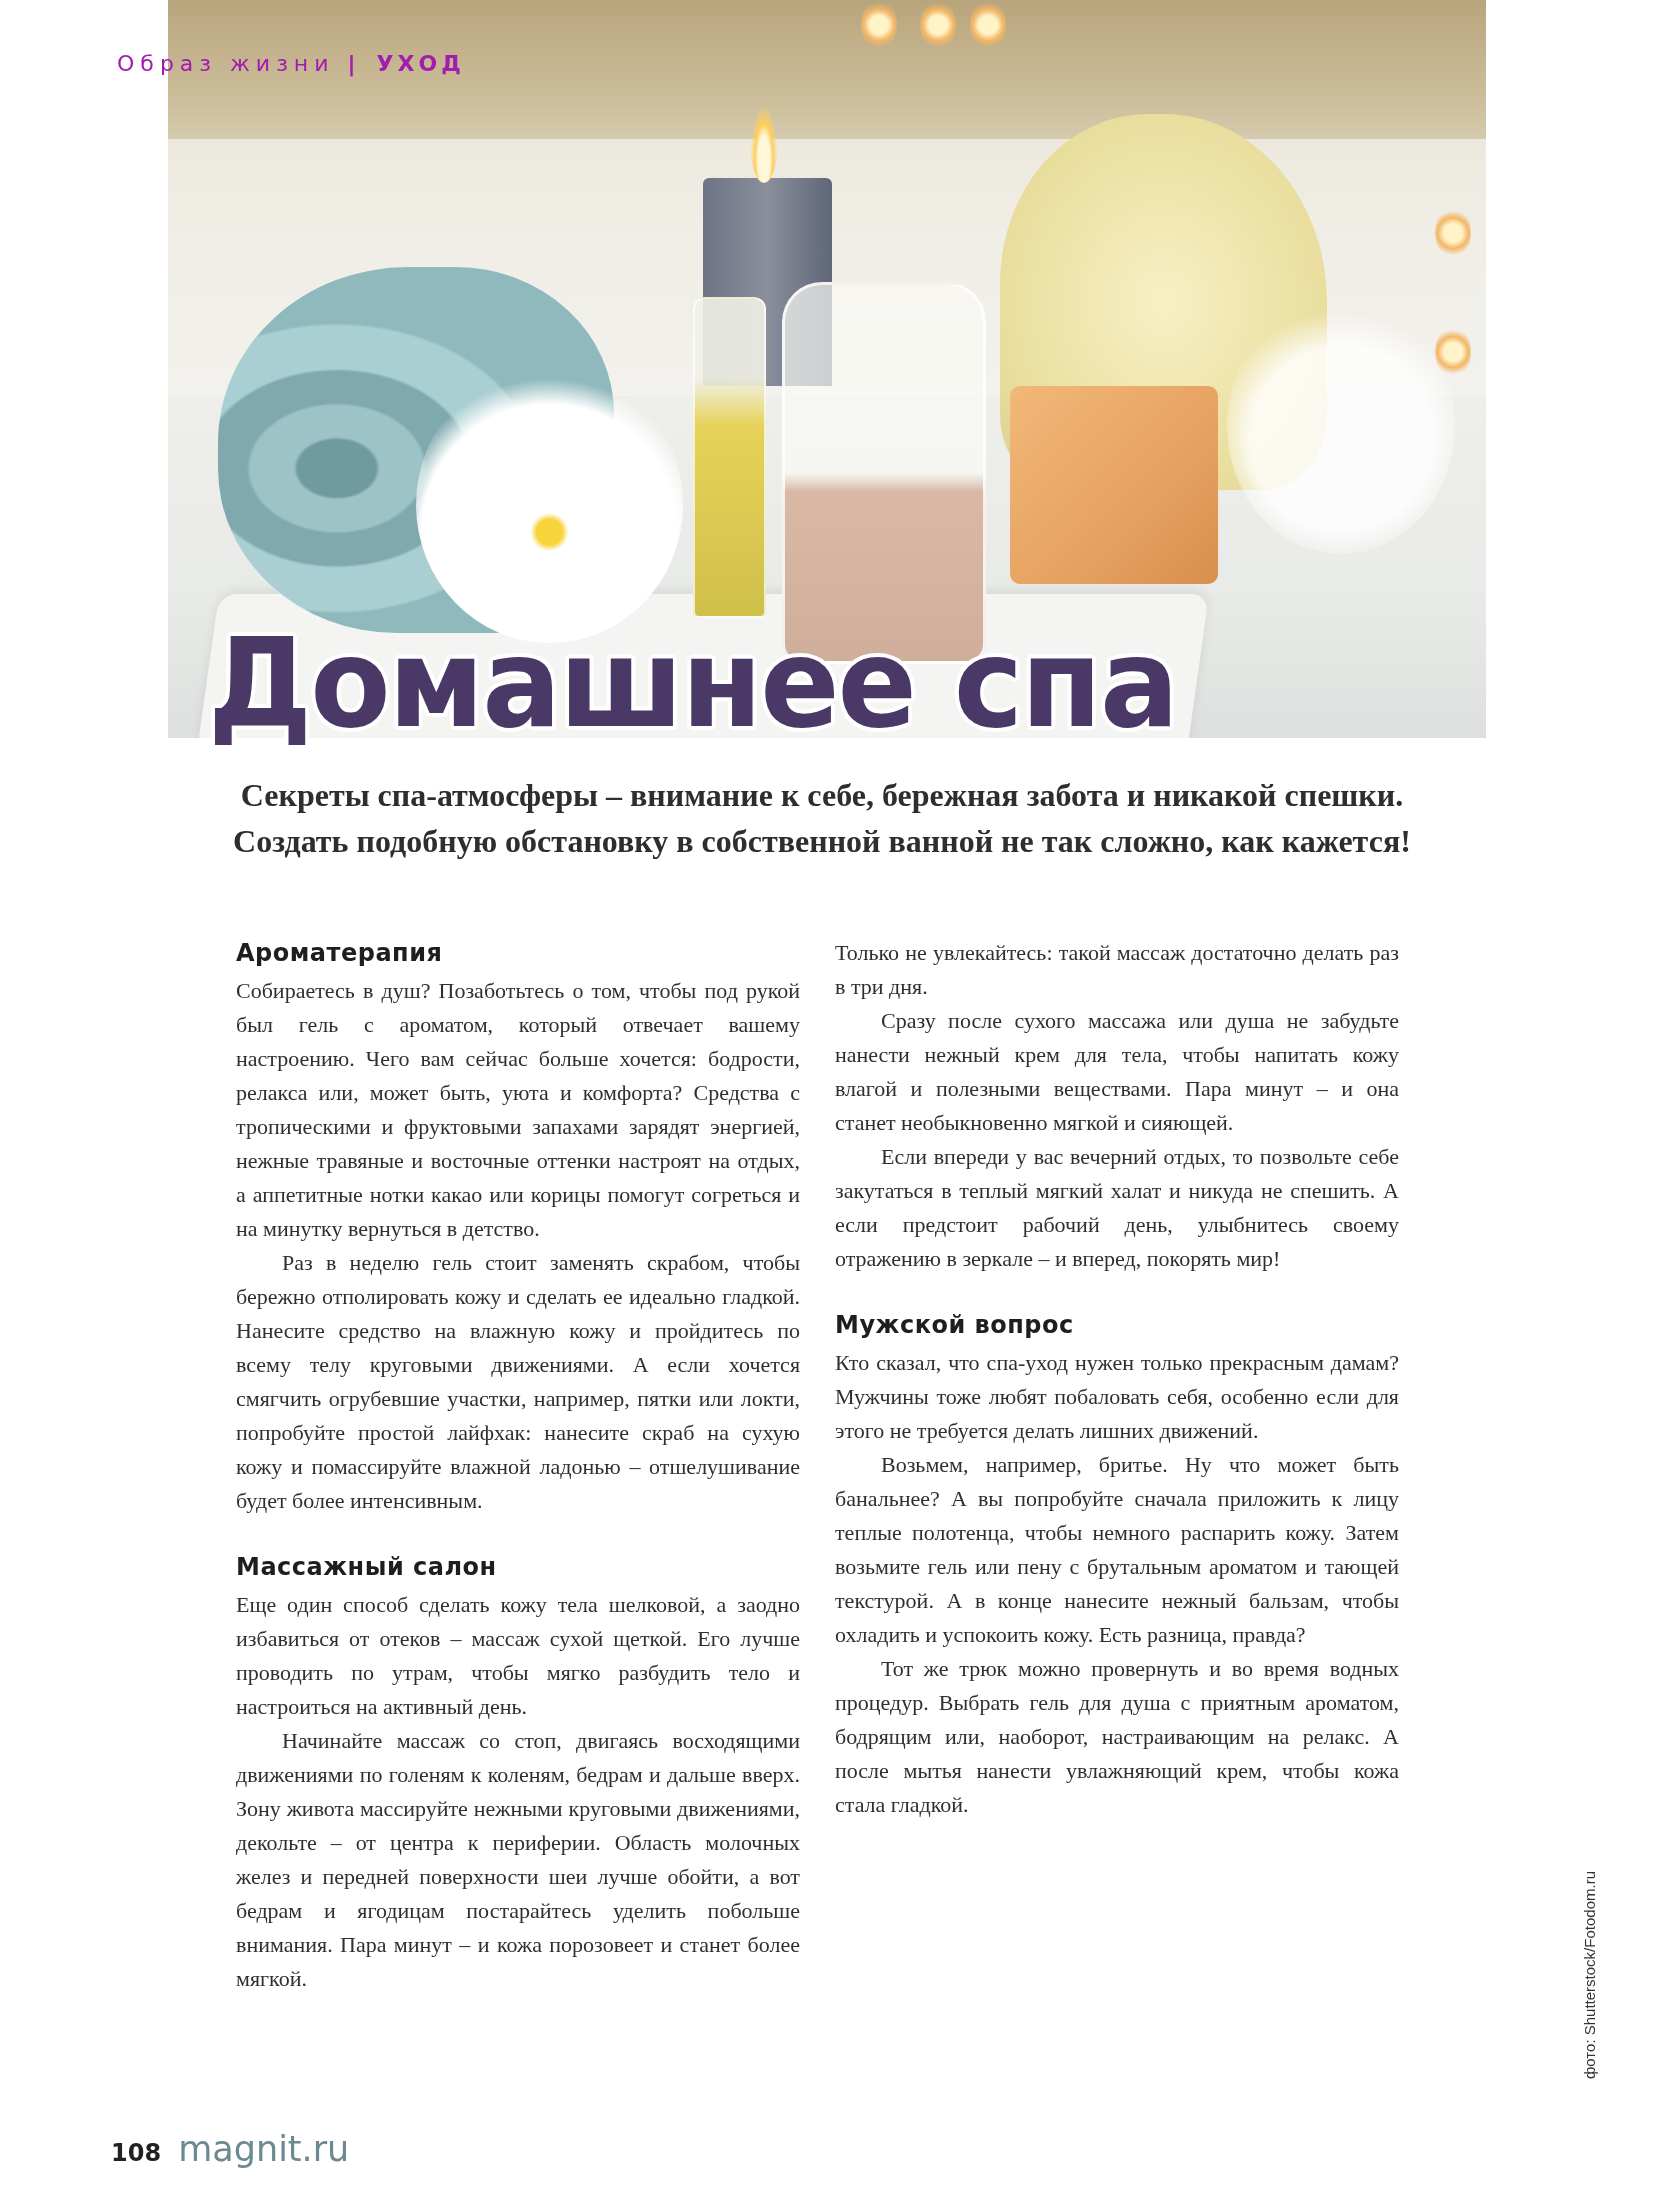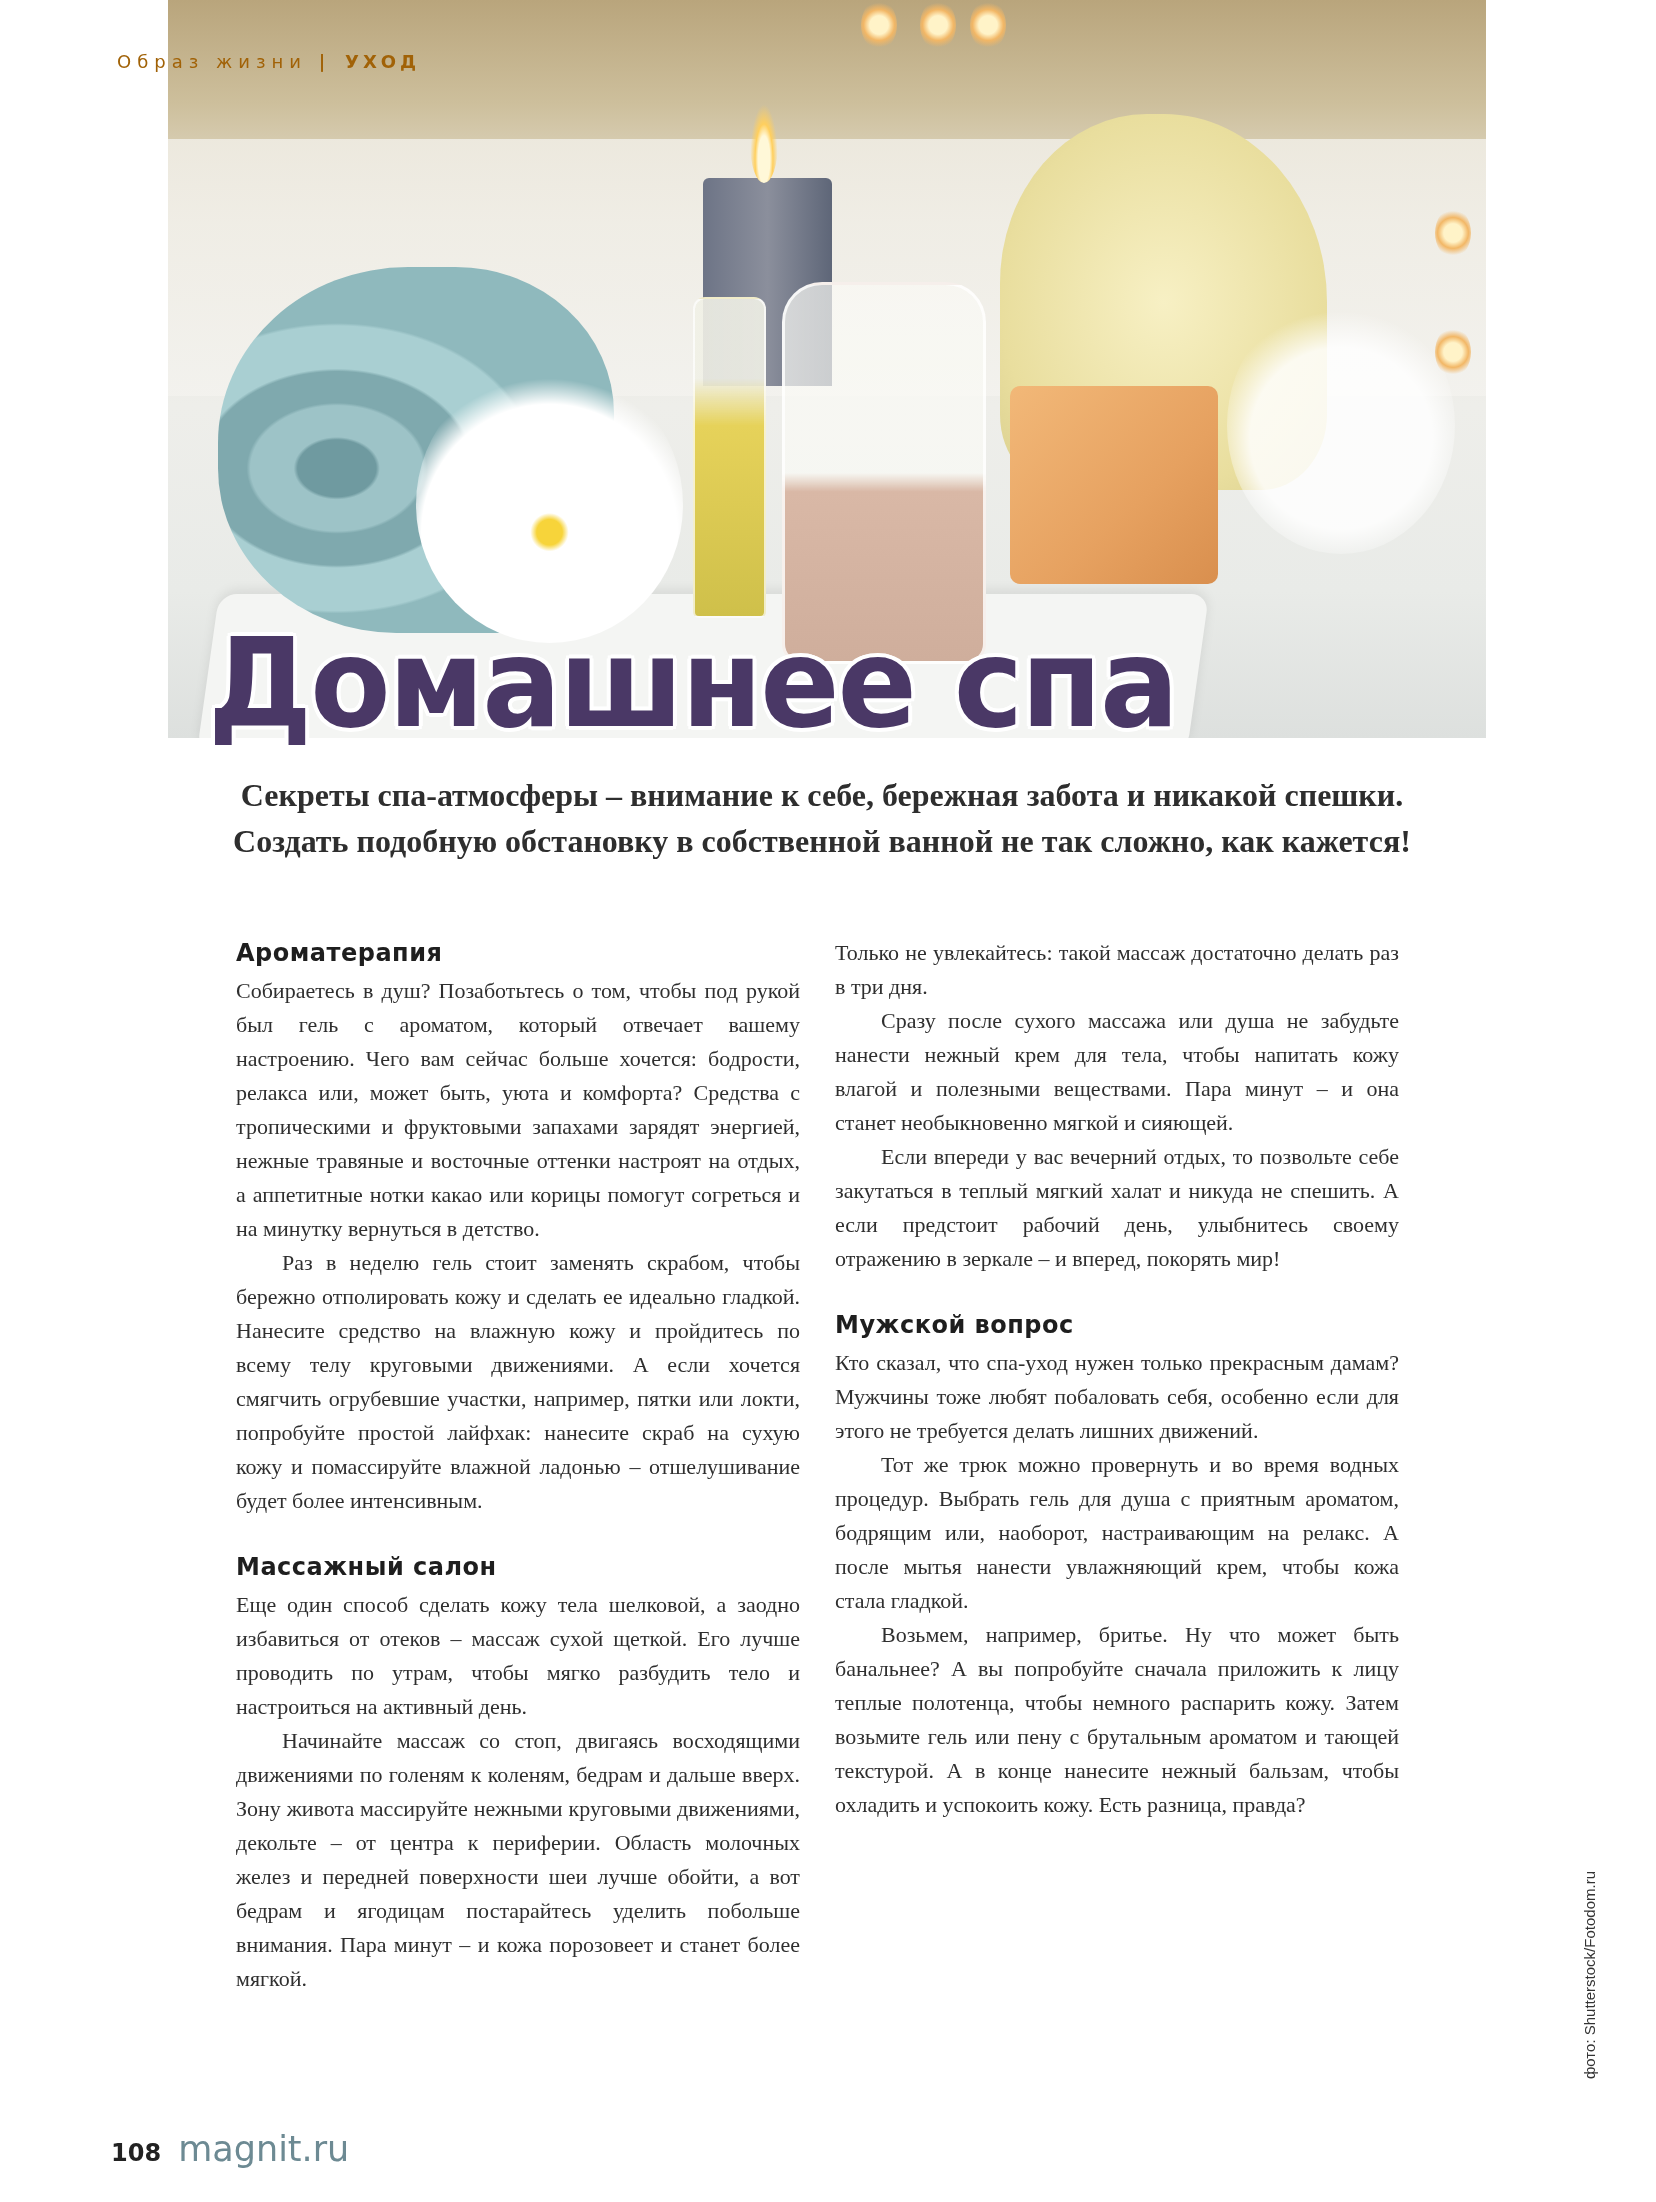--- a/index.html
+++ b/index.html
@@ -17,21 +17,21 @@
     .ph-flame { left:582px; top:104px; width:28px; height:79px; background:radial-gradient(ellipse at 50% 70%, #fff8d8 0 30%, #ffcf5e 45%, rgba(255,180,60,0) 70%); border-radius:50%; }
     .ph-glow { width:36px; height:50px; border-radius:50%; background:radial-gradient(circle,#fff3c8 0 30%, #f2b766 50%, rgba(240,180,100,0) 72%); }
     .ph-sponge { left:832px; top:114px; width:327px; height:376px; border-radius:45% 50% 20% 20%; background:radial-gradient(ellipse at 50% 50%, #f7f0c4, #e9de9e 70%, #d9ce8e); }
     .ph-bottle { left:525px; top:297px; width:69px; height:317px; background:linear-gradient(180deg, rgba(240,240,230,.9) 0 25%, #e6d25a 40%, #cfc04a 100%); border-radius:12px 12px 6px 6px; border:2px solid rgba(255,255,255,.7); }
     .ph-jar { left:614px; top:282px; width:198px; height:376px; background:linear-gradient(180deg, rgba(250,250,245,.7) 0 50%, #d9b8a6 55%, #cfae9c 100%); border-radius:40px 40px 20px 20px; border:3px solid rgba(255,255,255,.8); }
     .ph-soap { left:842px; top:386px; width:208px; height:198px; background:linear-gradient(135deg,#f2b878,#e6a160 60%,#d98f4e); border-radius:10px; }
     .ph-orchid { left:248px; top:366px; width:267px; height:277px; border-radius:50%; background:radial-gradient(circle at 50% 60%, #f7d43a 0 6%, #ffffff 9% 60%, rgba(255,255,255,0) 72%); }
     .ph-orchid2 { left:1059px; top:297px; width:228px; height:257px; border-radius:50%; background:radial-gradient(circle at 50% 55%, #ffffff 0 50%, rgba(255,255,255,0) 70%); opacity:.85; }
 
     
-    .section-tag { position:absolute; left:117px; top:51px; font-family:"DejaVu Sans", sans-serif; font-size:18px; letter-spacing:6px; color:#a16207; }
+    .section-tag { position:absolute; left:117px; top:51px; font-family:"DejaVu Sans", sans-serif; font-size:22px; letter-spacing:6px; color:#a21caf; }
     .section-tag .sep { font-weight:bold; letter-spacing:0; margin:0 8px 0 0; }
     .section-tag .strong { font-weight:bold; letter-spacing:4px; }
 
     
     .title { position:absolute; left:208px; top:614px; width:1277px; font-family:"DejaVu Sans", sans-serif; font-weight:bold;
       font-size:117px; line-height:139px; color:#4a3866; letter-spacing:-2px; white-space:nowrap;
       -webkit-text-stroke: 0; text-shadow: 0 0 0 #fff, 4px 0 0 #fff, -4px 0 0 #fff, 0 4px 0 #fff, 0 -4px 0 #fff, 3px 3px 0 #fff, -3px -3px 0 #fff, 3px -3px 0 #fff, -3px 3px 0 #fff; transform:scaleY(1.05); }
 
     
     .lead { position:absolute; left:228px; top:772px; width:1188px; text-align:center; font-family:"Liberation Serif", serif; font-weight:bold;
@@ -95,22 +95,22 @@
   <p class="ind">Начинайте массаж со стоп, двигаясь восходящими движениями по голеням к коленям, бедрам и дальше вверх. Зону живота массируйте нежными круговыми движениями, декольте – от центра к периферии. Область молочных желез и передней поверхности шеи лучше обойти, а вот бедрам и ягодицам постарайтесь уделить побольше внимания. Пара минут – и кожа порозовеет и станет более мягкой.</p>
 </div>
 
 <div class="col right">
   <p>Только не увлекайтесь: такой массаж достаточно делать раз в три дня.</p>
   <p class="ind">Сразу после сухого массажа или душа не забудьте нанести нежный крем для тела, чтобы напитать кожу влагой и полезными веществами. Пара минут – и она станет необыкновенно мягкой и сияющей.</p>
   <p class="ind">Если впереди у вас вечерний отдых, то позвольте себе закутаться в теплый мягкий халат и никуда не спешить. А если предстоит рабочий день, улыбнитесь своему отражению в зеркале – и вперед, покорять мир!</p>
   <div class="gap"></div>
   <h2>Мужской вопрос</h2>
   <p>Кто сказал, что спа-уход нужен только прекрасным дамам? Мужчины тоже любят побаловать себя, особенно если для этого не требуется делать лишних движений.</p>
+  <p class="ind">Возьмем, например, бритье. Ну что может быть банальнее? А вы попробуйте сначала приложить к лицу теплые полотенца, чтобы немного распарить кожу. Затем возьмите гель или пену с брутальным ароматом и тающей текстурой. А в конце нанесите нежный бальзам, чтобы охладить и успокоить кожу. Есть разница, правда?</p>
   <p class="ind">Тот же трюк можно провернуть и во время водных процедур. Выбрать гель для душа с приятным ароматом, бодрящим или, наоборот, настраивающим на релакс. А после мытья нанести увлажняющий крем, чтобы кожа стала гладкой.</p>
-  <p class="ind">Возьмем, например, бритье. Ну что может быть банальнее? А вы попробуйте сначала приложить к лицу теплые полотенца, чтобы немного распарить кожу. Затем возьмите гель или пену с брутальным ароматом и тающей текстурой. А в конце нанесите нежный бальзам, чтобы охладить и успокоить кожу. Есть разница, правда?</p>
 </div>
 
 <div class="credit">фото: Shutterstock/Fotodom.ru</div>
 
 <div class="footer">
   <span class="page">108</span>
   <span class="site">magnit.ru</span>
 </div>
 
 

